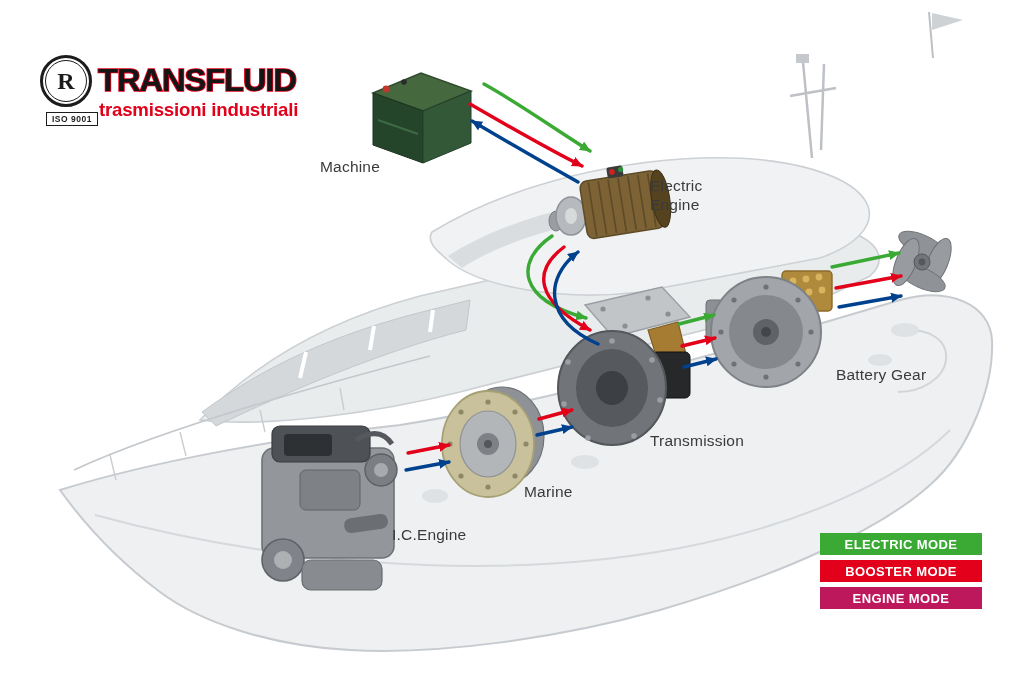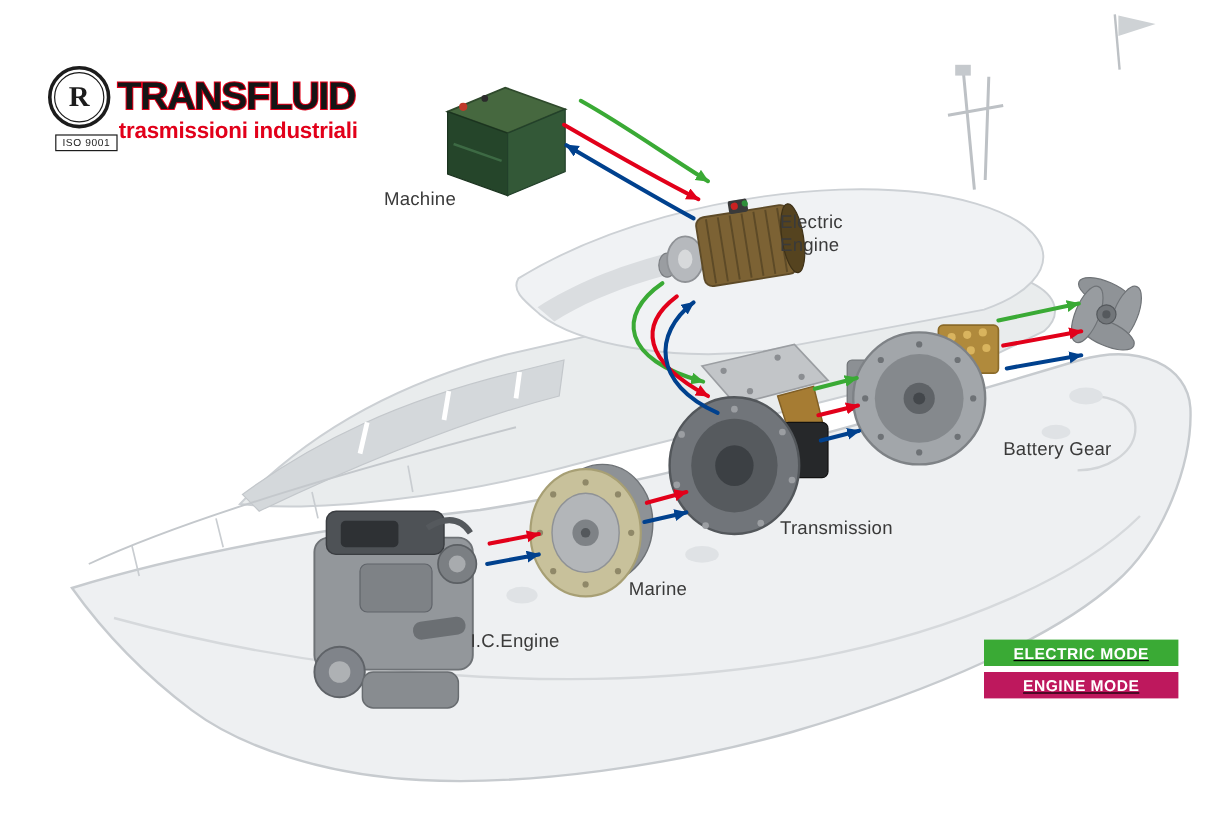--- a/index.html
+++ b/index.html
@@ -5,30 +5,30 @@
   html,body{margin:0;padding:0;background:#ffffff;}
   #stage{position:relative;width:1024px;height:686px;background:#ffffff;overflow:hidden;
          font-family:"Liberation Sans",sans-serif;}
   .abs{position:absolute;}
   
   .seal{left:40px;top:55px;width:52px;height:52px;border:3px solid #1c1c1c;border-radius:50%;
         box-sizing:border-box;display:flex;align-items:center;justify-content:center;}
   .seal-inner{width:40px;height:40px;border:1.5px solid #1c1c1c;border-radius:50%;
         display:flex;align-items:center;justify-content:center;
         font-family:"Liberation Serif",serif;font-weight:bold;font-size:24px;color:#1c1c1c;}
-  .iso-box{left:46px;top:112px;border:1.5px solid #1c1c1c;font-size:8.5px;font-weight:normal;
+  .iso-box{left:46px;top:112px;border:1.5px solid #1c1c1c;font-size:8.5px;font-weight:bold;
         color:#1c1c1c;padding:1px 5px;letter-spacing:.5px;}
   .wordmark{left:96px;top:60px;}
   .tagline{left:99px;top:99px;font-size:19px;font-weight:bold;color:#e2001a;
         letter-spacing:-0.2px;transform:scaleX(.98);transform-origin:left;}
   
   .lbl{color:#3a3a3a;font-size:15.5px;letter-spacing:.2px;}
   .lbl2{line-height:19px;}
   
-  .legend{left:820px;top:533px;width:162px;display:flex;flex-direction:column;gap:5px;text-decoration:underline;}
+  .legend{left:820px;top:533px;width:162px;display:flex;flex-direction:column;gap:5px;}
   .legend-row{height:22px;display:flex;align-items:center;justify-content:center;
         color:#ffffff;font-size:13px;font-weight:bold;letter-spacing:.4px;}
   .legend-electric{background:#3aaa35;}
   .legend-booster{background:#e2001a;}
   .legend-engine{background:#be185d;}
 </style>
 </head>
 <body>
 
 <div id="stage">
@@ -230,16 +230,17 @@
     <div>Electric</div>
     <div>Engine</div>
   </div>
   <div class="abs lbl" style="left:392px;top:526px">I.C.Engine</div>
   <div class="abs lbl" style="left:524px;top:483px">Marine</div>
   <div class="abs lbl" style="left:650px;top:432px">Transmission</div>
   <div class="abs lbl" style="left:836px;top:366px">Battery Gear</div>
 
   <div class="abs legend">
     <div class="legend-row legend-electric">ELECTRIC MODE</div>
+    <div class="legend-row legend-booster">BOOSTER MODE</div>
     <div class="legend-row legend-engine">ENGINE MODE</div>
   </div>
 
 </div>
 
 </body></html>

